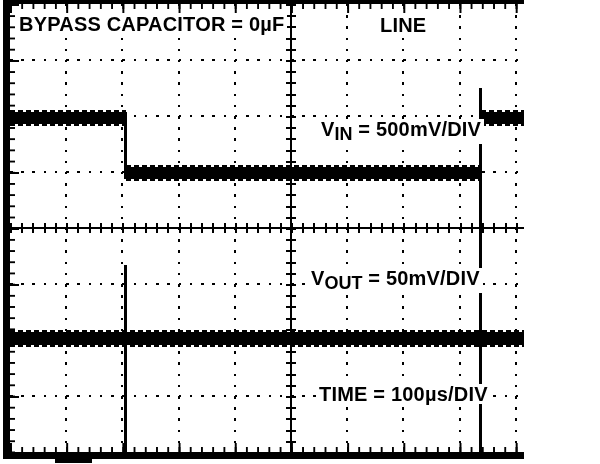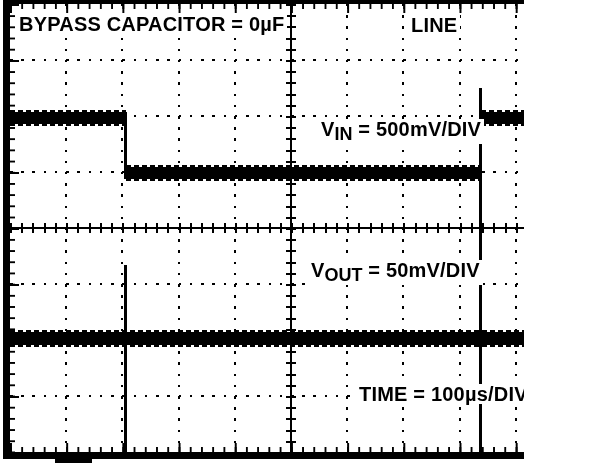--- a/index.html
+++ b/index.html
@@ -94,33 +94,33 @@
           <div class="trace-band" style="left: 471px; top: 108px; width: 91px; height: 12px;"></div>
           <div class="trace-band" style="left: 0px; top: 328px; width: 562px; height: 13px;"></div>
           <div class="trace-line" style="left: 114px; top: 261px; width: 3px; height: 187px;"></div>
           <div class="trace-line" style="left: 45px; top: 450px; width: 37px; height: 9px;"></div>
         </div>
     </div>
   </div>
 
   <div class="ann" style="left:16px;top:14px;">BYPASS CAPACITOR = 0µF</div>
 
-  <div class="ann" style="left:408px;top:15px;">
+  <div class="ann" style="left:377px;top:15px;">
     <div>LINE</div>
   </div>
 
   <div class="ann" style="left:318px;top:119px;">
     <span>V</span><span class="sub">IN</span><span> = 500mV/DIV</span>
   </div>
 
-  <div class="ann" style="left:308px;top:260px;">
+  <div class="ann" style="left:308px;top:268px;">
     <span>V</span><span class="sub">OUT</span><span> = 50mV/DIV</span>
   </div>
 
-  <div class="ann" style="left:316px;top:384px;margin-left:40px;">TIME = 100µs/DIV</div>
+  <div class="ann" style="left:316px;top:384px;">TIME = 100µs/DIV</div>
 
   <div class="marker">
     <div class="tri"></div>
     <div class="tail"></div>
   </div>
 
   <div class="fig-num">04500-033</div>
 
 </div>
 

